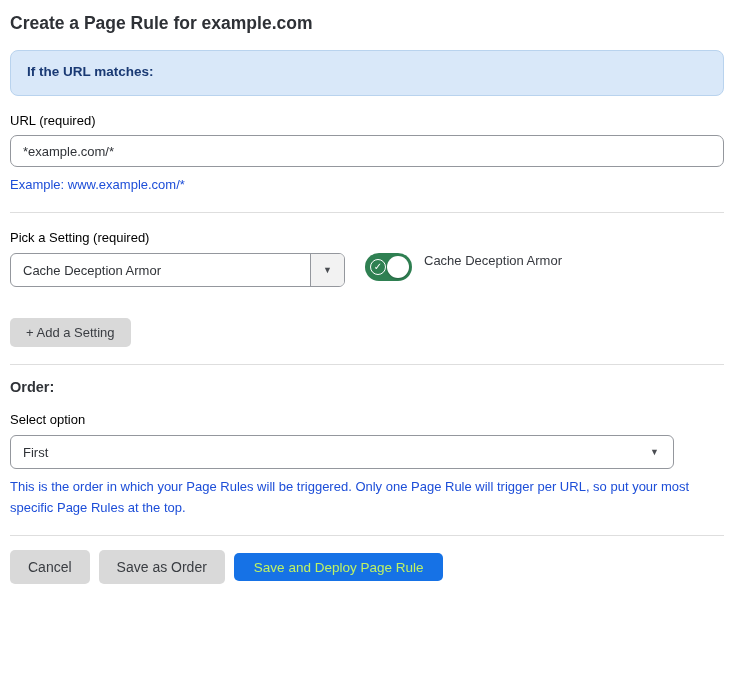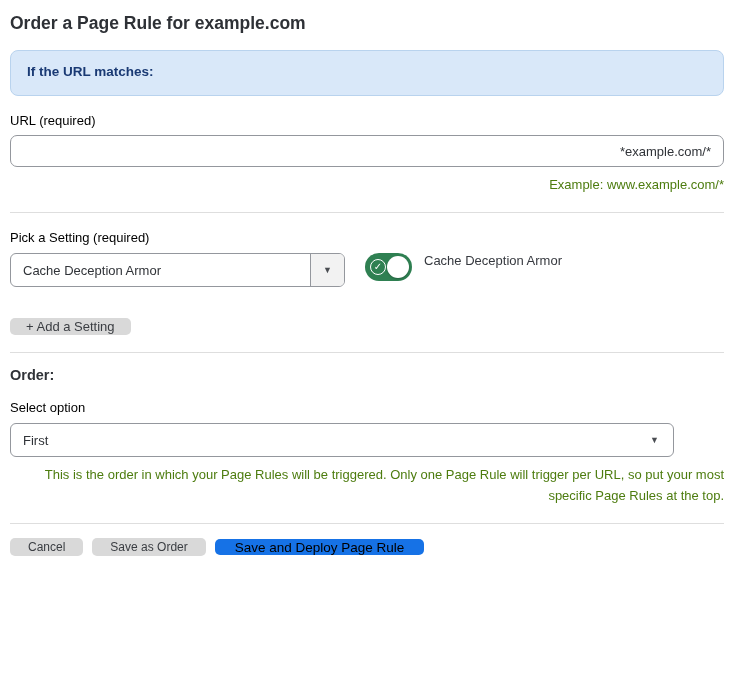--- a/index.html
+++ b/index.html
@@ -52,28 +52,26 @@
     height: 32px;
     border: 1px solid #94979d;
     border-radius: 7px;
     padding: 0 12px;
     font-family: "Liberation Sans", "DejaVu Sans", sans-serif;
     font-size: 13px;
     color: #303338;
     background: #ffffff;
     outline: none;
     display: block;
-    text-align: right;
   }
   .helper-text {
     margin-top: 7px;
     font-size: 13px;
-    color: #4d7c0f;
+    color: #1d4ed8;
     line-height: 21px;
-    text-align: right;
   }
 
   .divider {
     border: none;
     border-top: 1px solid #dedede;
     margin-top: 17px;
   }
 
   .section-heading {
     margin-top: 14px;
@@ -157,29 +155,29 @@
     margin-left: 12px;
     font-size: 13px;
     color: #36393f;
   }
 
   .gray-btn {
     border: none;
     background: #d9d9d9;
     color: #3a3d42;
     font-family: "Liberation Sans", "DejaVu Sans", sans-serif;
-    font-size: 12px;
-    height: 18px;
+    font-size: 14px;
+    height: 34px;
     border-radius: 5px;
     padding: 0 18px;
     cursor: pointer;
   }
   .add-setting-btn {
     margin-top: 31px;
-    height: 17px;
+    height: 29px;
     font-size: 13px;
     padding: 0 16px;
     display: inline-block;
   }
 
   .order-select { width: 664px; margin-top: 8px; }
   .order-select .caret-holder {
     padding-right: 14px;
     display: flex;
     align-items: center;
@@ -187,35 +185,35 @@
 
   .footer {
     margin-top: 14px;
     display: flex;
     align-items: center;
     gap: 9px;
   }
   .blue-btn {
     border: none;
     background: #1672e6;
-    color: #000000;
+    color: #bef264;
     font-family: "Liberation Sans", "DejaVu Sans", sans-serif;
     font-size: 13.5px;
-    height: 16px;
+    height: 28px;
     border-radius: 5px;
     padding: 0 20px;
     cursor: pointer;
   }
 </style>
 </head>
 <body>
 
 <div class="container">
 
-  <h1 class="page-title">Order a Page Rule for example.com</h1>
+  <h1 class="page-title">Create a Page Rule for example.com</h1>
 
   <div class="info-box">
     <div class="info-heading">If the URL matches:</div>
   </div>
 
   <div class="field-label">URL (required)</div>
   <input class="text-input" type="text" value="*example.com/*" style="">
   <div class="helper-text">Example: www.example.com/*</div>
 
   <hr class="divider">

